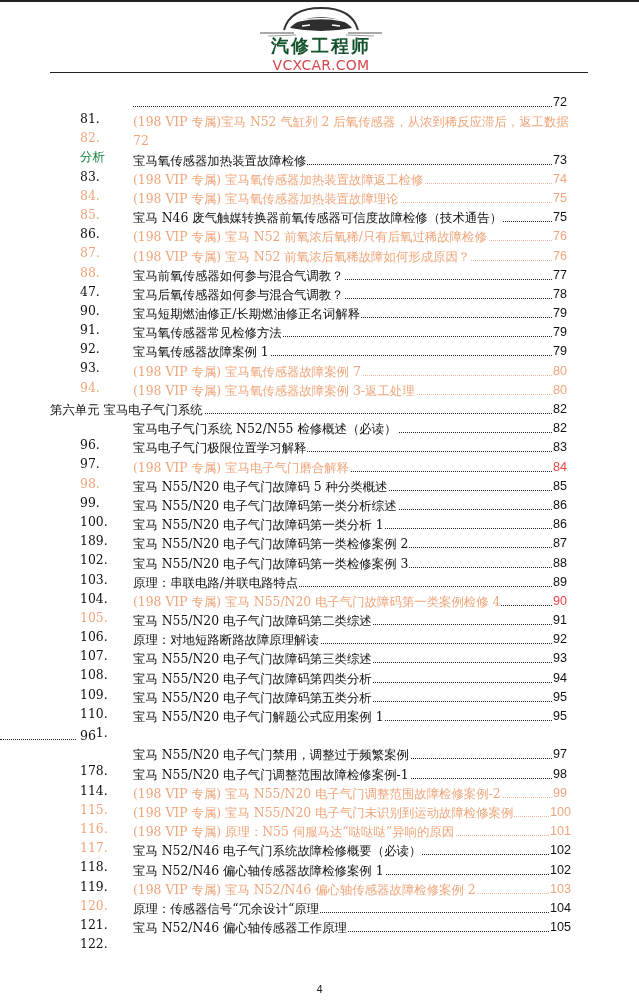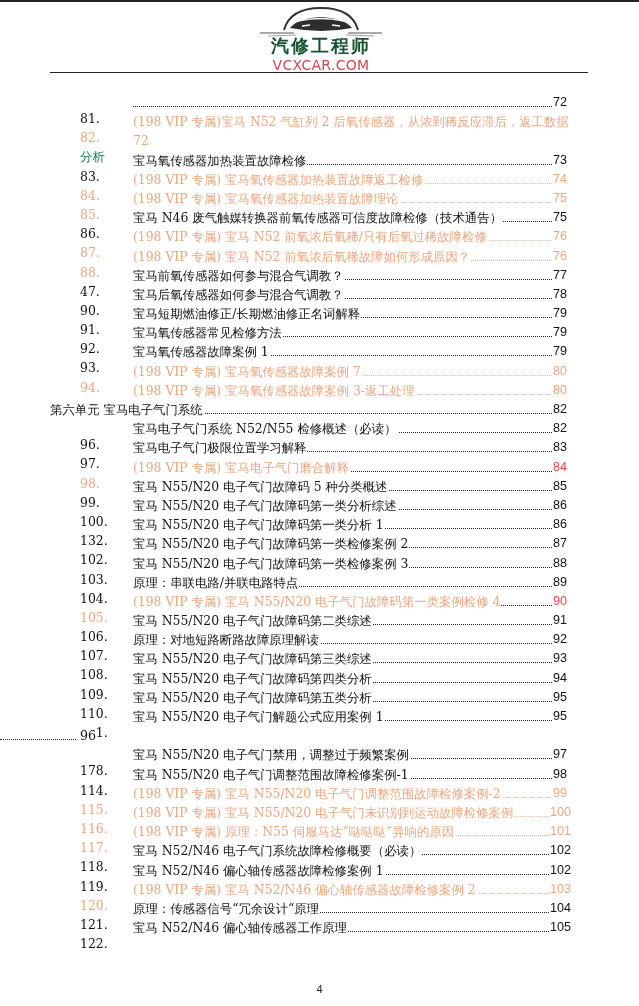--- a/index.html
+++ b/index.html
@@ -179,21 +179,21 @@
       <span class="page">85</span>
     </div>
     <div class="row">
       <span class="leader"></span>
       <span class="num">100.</span>
       <span class="title">宝马 N55/N20 电子气门故障码第一类分析综述</span>
       <span class="page">86</span>
     </div>
     <div class="row">
       <span class="leader"></span>
-      <span class="num">132.</span>
+      <span class="num">189.</span>
       <span class="title">宝马 N55/N20 电子气门故障码第一类分析 1</span>
       <span class="page">86</span>
     </div>
     <div class="row">
       <span class="leader"></span>
       <span class="num">102.</span>
       <span class="title">宝马 N55/N20 电子气门故障码第一类检修案例 2</span>
       <span class="page">87</span>
     </div>
     <div class="row">

